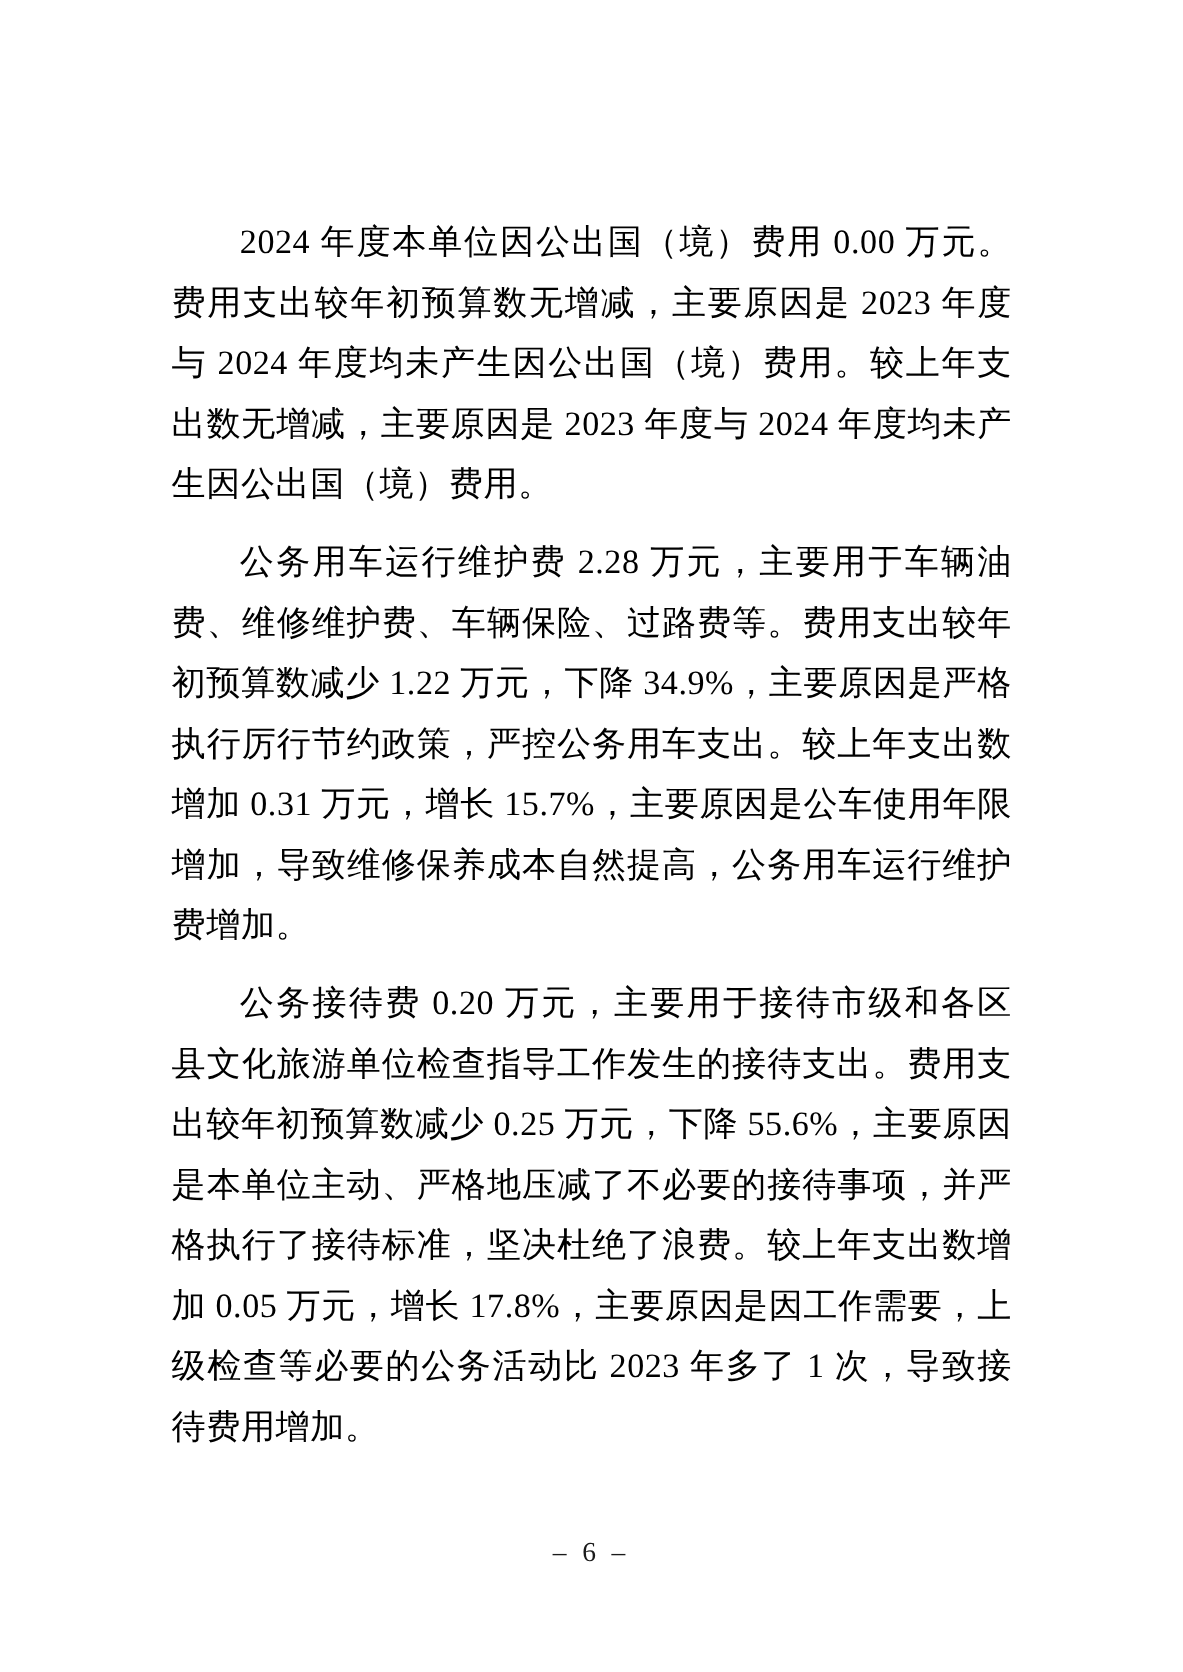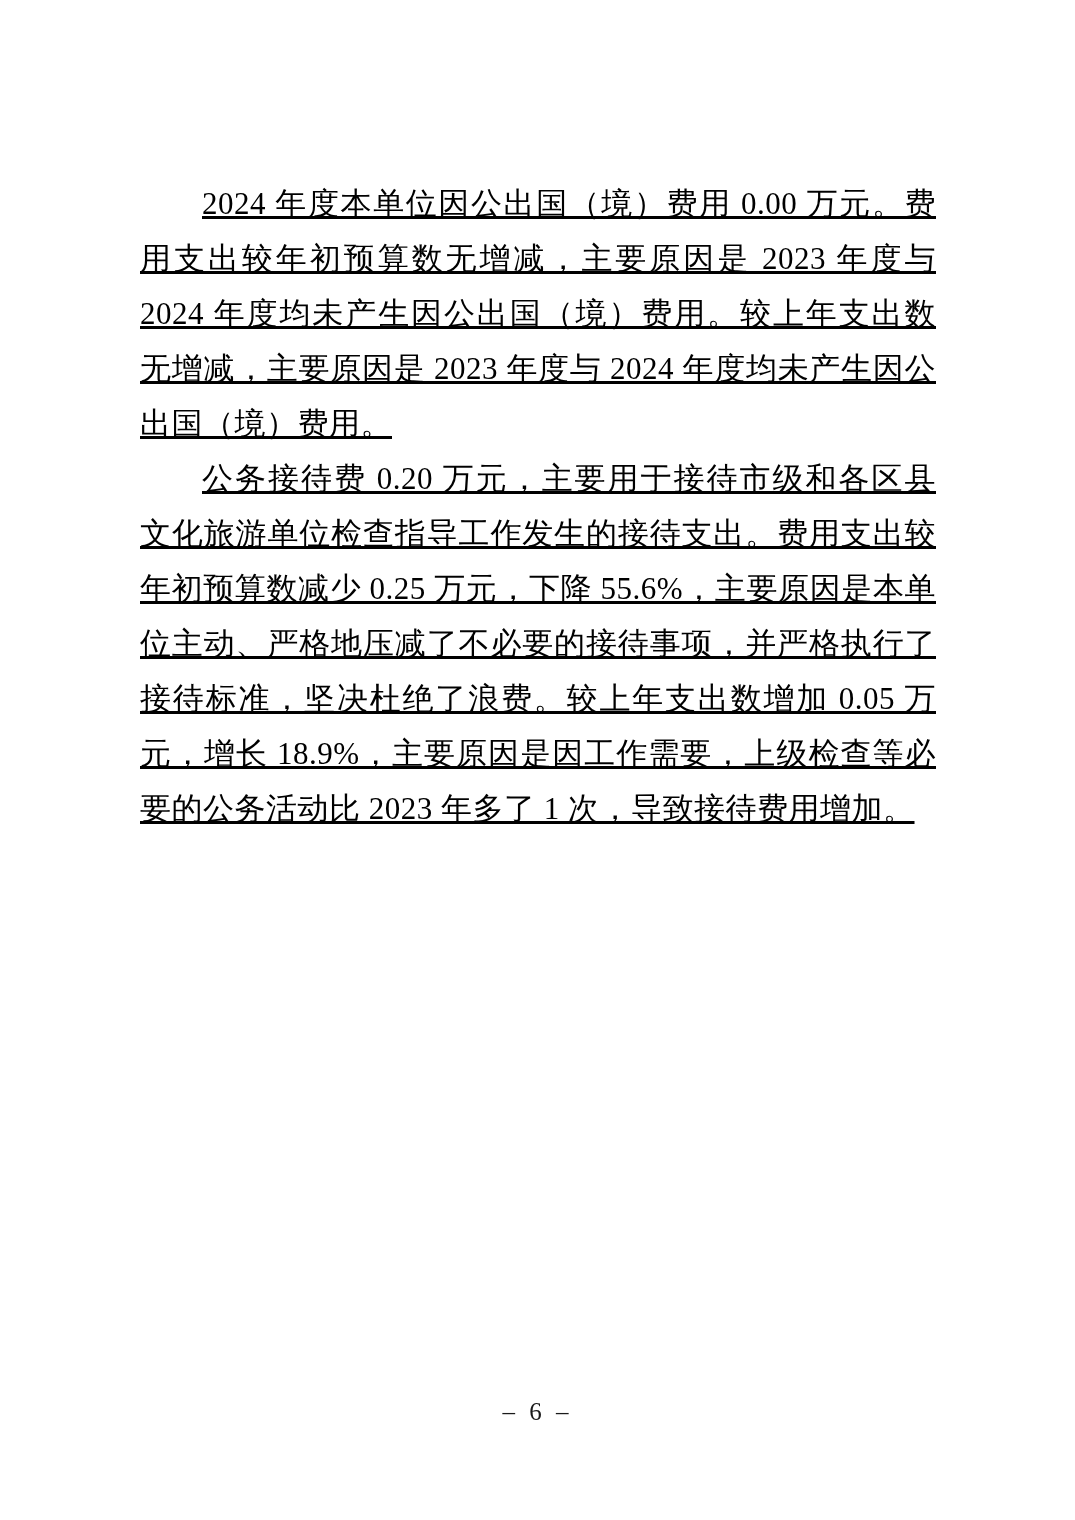--- a/index.html
+++ b/index.html
@@ -28,38 +28,38 @@
     left: 140px;
     top: 176px;
     width: 796px;
     font-size: 31px;
     line-height: 55px;
     text-align: justify;
     text-justify: inter-ideograph;
     letter-spacing: 0.5px;
   }
   .content p {
-    margin: 0;
+    margin: 16px;
     padding: 0;
     text-indent: 2em;
-    text-decoration: underline;
   }
   .page-number {
     position: absolute;
     left: 0;
     top: 1398px;
     width: 1075px;
     text-align: center;
     font-size: 25px;
     letter-spacing: 4px;
     color: #1a1a1a;
   }
 </style>
 </head>
 <body>
 
 <div class="page">
   <div class="content">
     <p>2024 年度本单位因公出国（境）费用 0.00 万元。费用支出较年初预算数无增减，主要原因是 2023 年度与 2024 年度均未产生因公出国（境）费用。较上年支出数无增减，主要原因是 2023 年度与 2024 年度均未产生因公出国（境）费用。</p>
-    <p>公务接待费 0.20 万元，主要用于接待市级和各区县文化旅游单位检查指导工作发生的接待支出。费用支出较年初预算数减少 0.25 万元，下降 55.6%，主要原因是本单位主动、严格地压减了不必要的接待事项，并严格执行了接待标准，坚决杜绝了浪费。较上年支出数增加 0.05 万元，增长 18.9%，主要原因是因工作需要，上级检查等必要的公务活动比 2023 年多了 1 次，导致接待费用增加。</p>
+    <p>公务用车运行维护费 2.28 万元，主要用于车辆油费、维修维护费、车辆保险、过路费等。费用支出较年初预算数减少 1.22 万元，下降 34.9%，主要原因是严格执行厉行节约政策，严控公务用车支出。较上年支出数增加 0.31 万元，增长 15.7%，主要原因是公车使用年限增加，导致维修保养成本自然提高，公务用车运行维护费增加。</p>
+    <p>公务接待费 0.20 万元，主要用于接待市级和各区县文化旅游单位检查指导工作发生的接待支出。费用支出较年初预算数减少 0.25 万元，下降 55.6%，主要原因是本单位主动、严格地压减了不必要的接待事项，并严格执行了接待标准，坚决杜绝了浪费。较上年支出数增加 0.05 万元，增长 17.8%，主要原因是因工作需要，上级检查等必要的公务活动比 2023 年多了 1 次，导致接待费用增加。</p>
   </div>
   <div class="page-number">– 6 –</div>
 </div>
 
 </body></html>

